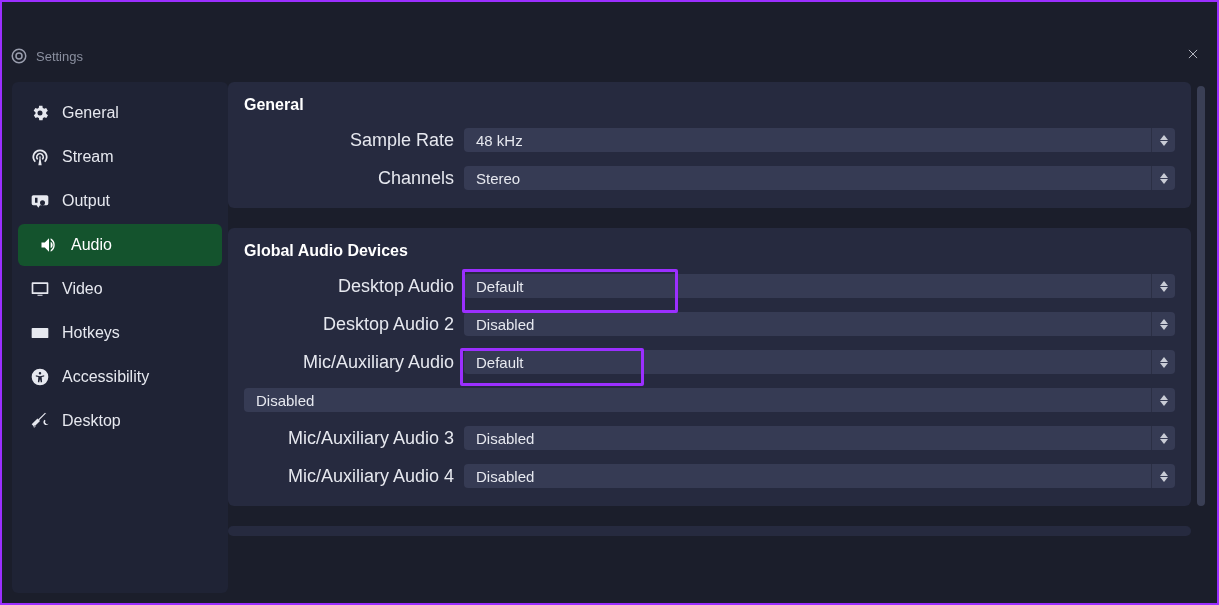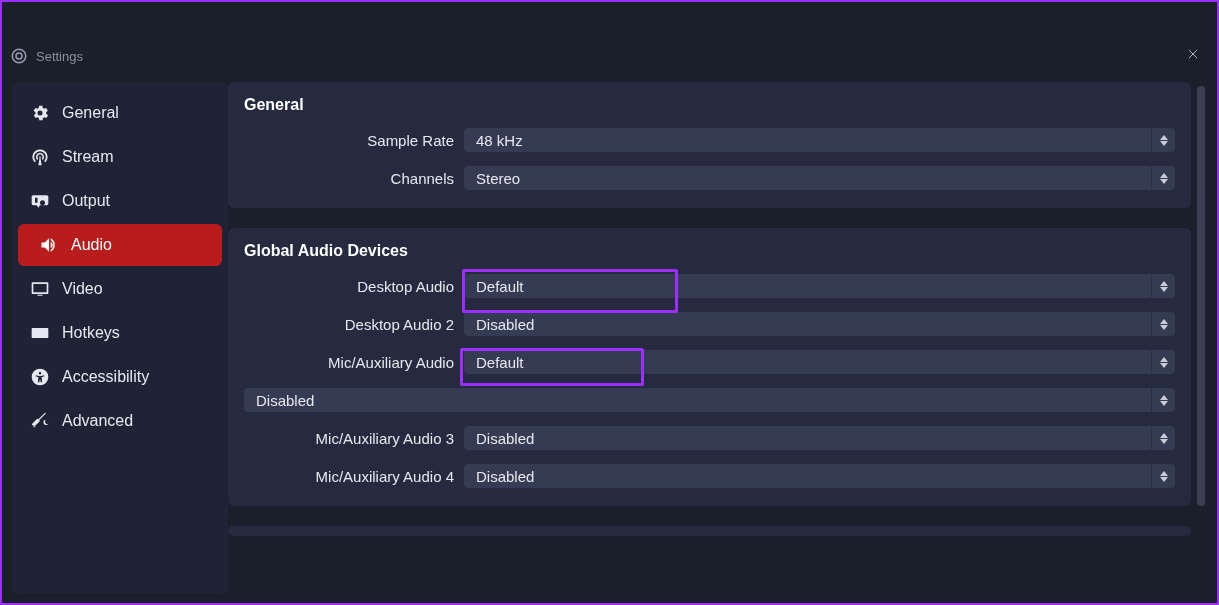--- a/index.html
+++ b/index.html
@@ -39,21 +39,21 @@
     display: flex;
     align-items: center;
     gap: 12px;
     padding: 11px 12px;
     border-radius: 6px;
     color: #e6e8ef;
     font-size: 16px;
     cursor: pointer;
   }
   .side-item.active {
-    background: #b91c1c;
+    background: #14532d;
     color: #ffffff;
     padding-left: 21px;
   }
   .side-icon { width: 20px; height: 20px; display: flex; align-items: center; justify-content: center; flex-shrink: 0; }
   .side-icon svg { width: 20px; height: 20px; }
 
   .content-wrap { flex: 1; display: flex; min-height: 0; gap: 6px; }
   .content {
     flex: 1;
     display: flex;
@@ -91,21 +91,21 @@
     display: flex;
     align-items: center;
     margin-bottom: 14px;
   }
   .row:last-child { margin-bottom: 0; }
   .row-label {
     width: 220px;
     text-align: right;
     padding-right: 10px;
     color: #e6e8ef;
-    font-size: 15px;
+    font-size: 18px;
   }
   .row-field { flex: 1; position: relative; }
   .select {
     position: relative;
     display: flex;
     align-items: stretch;
     height: 24px;
   }
   .select-value {
     flex: 1;
@@ -217,21 +217,21 @@
             </svg>
           </span>
           <span>Accessibility</span>
         </div>
         <div class="side-item">
           <span class="side-icon">
             <svg viewBox="0 0 24 24" fill="#e6e8ef">
               <path d="M21 5l-3-3-3 3 1 1-5 5-2-2-7 7 3 3 7-7-2-2 5-5 1 1 3-3zM4 19l2-2 1 1-2 2-1-1zm13.5-8.5a3.5 3.5 0 104.9 4.9l-2.4.5-2-2 .5-2.4z"></path>
             </svg>
           </span>
-          <span>Advanced</span>
+          <span>Desktop</span>
         </div>
       </nav>
 
     <div class="content-wrap">
       <div class="content" id="content">
           <div class="panel">
             <div class="panel-title">General</div>
             <div class="row">
               <div class="row-label">Sample Rate</div>
               <div class="row-field">

